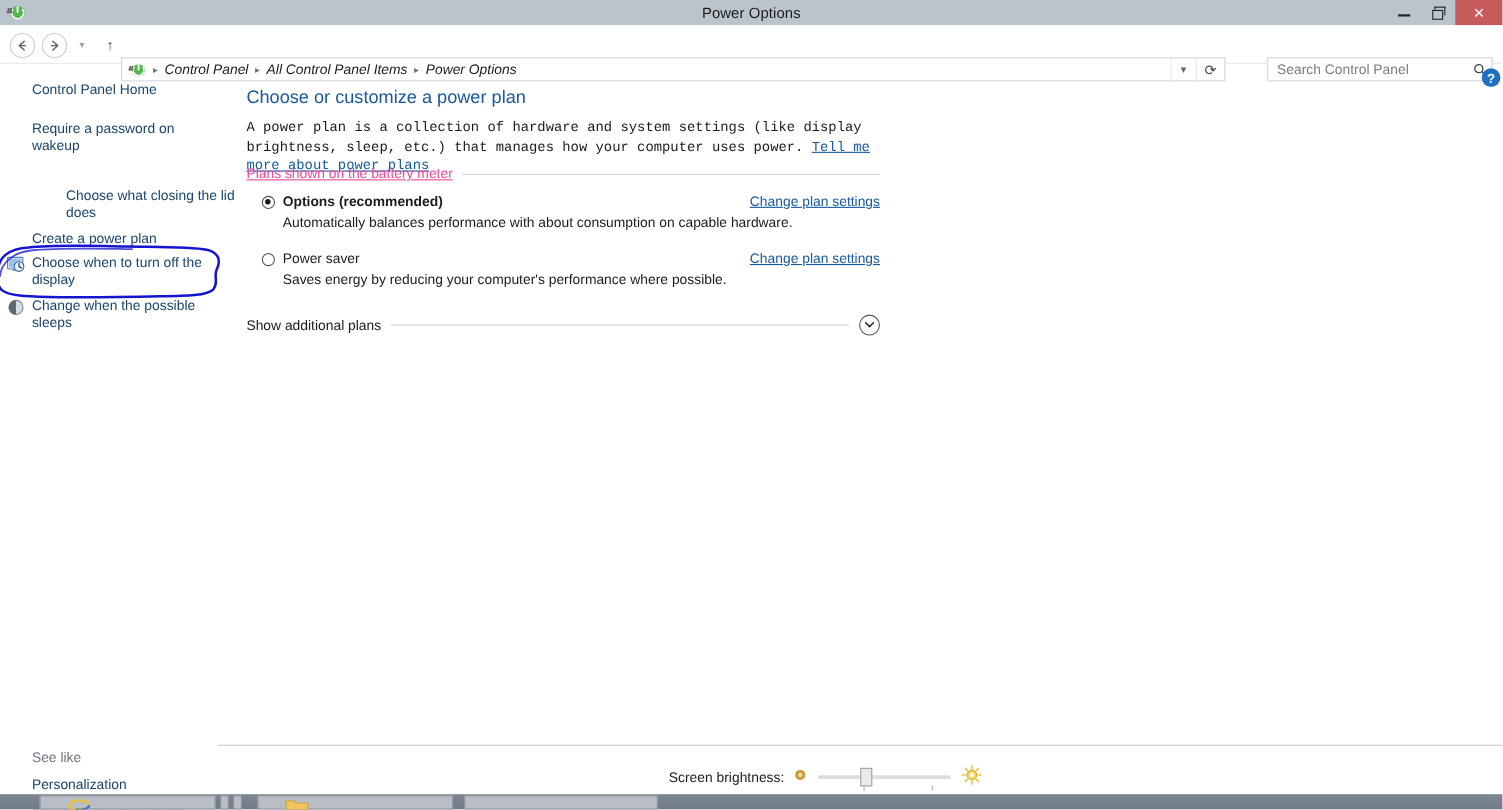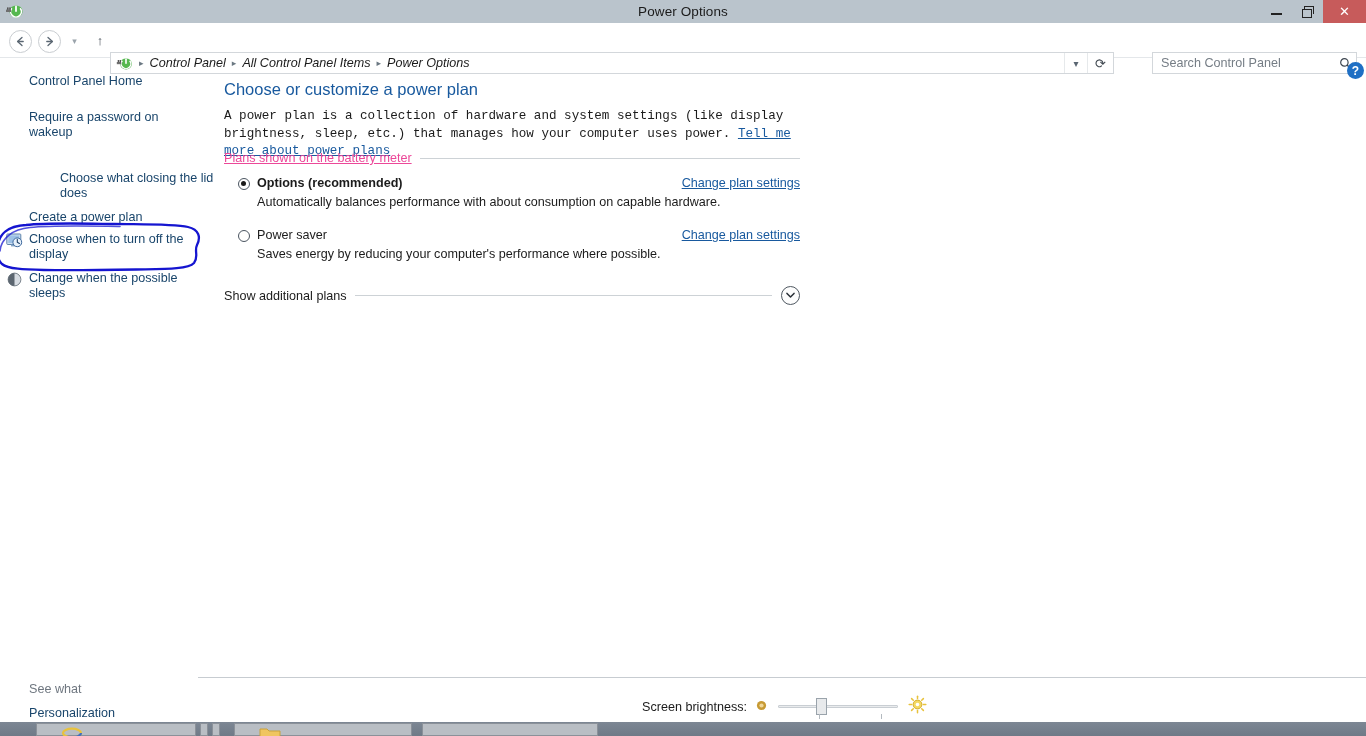--- a/index.html
+++ b/index.html
@@ -330,21 +330,21 @@
 
   
   .bottom-divider {
     position: absolute;
     left: 198px; top: 677px;
     width: 1168px; height: 1px;
     background: #c7ccd1;
   }
   .brightness {
     position: absolute;
-    left: 642px; top: 695px;
+    left: 608px; top: 695px;
     display: flex;
     align-items: center;
   }
   .bright-label {
     font-size: 12.6px;
     color: #1b1b1b;
     margin-right: 8px;
   }
   .slider-wrap {
     position: relative;
@@ -526,21 +526,21 @@
     <span class="side-icon" style="left:6px; top:213px;">
       <svg width="17" height="17" viewBox="0 0 17 17">
         <circle cx="8.5" cy="8.5" r="6.4" fill="#d8dde3" stroke="#7c858e" stroke-width="1"></circle>
         <path d="M8.5 2.1 a6.4 6.4 0 0 0 0 12.8 z" fill="#5c6670"></path>
       </svg>
     </span>
     <div class="side-link" style="left:29px; top:213px; width:160px;">
       <span>Change when the possible sleeps</span>
     </div>
 
-    <div class="seealso-label">See what</div>
+    <div class="seealso-label">See like</div>
 
     <div class="side-link" style="left:29px; top:648px;">
       <span>Personalization</span>
     </div>
     <div class="side-link" style="left:29px; top:671px;">
       <span>Windows Mobility Center</span>
     </div>
 
   </div>
 

